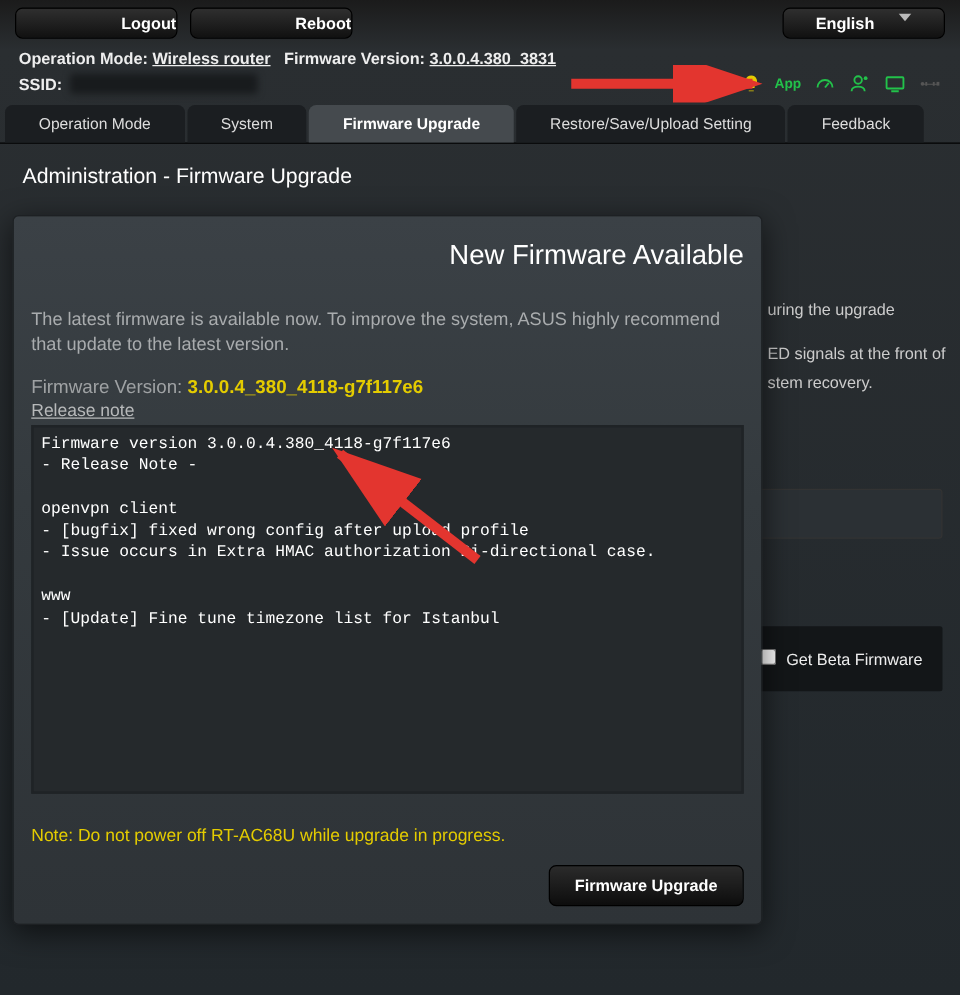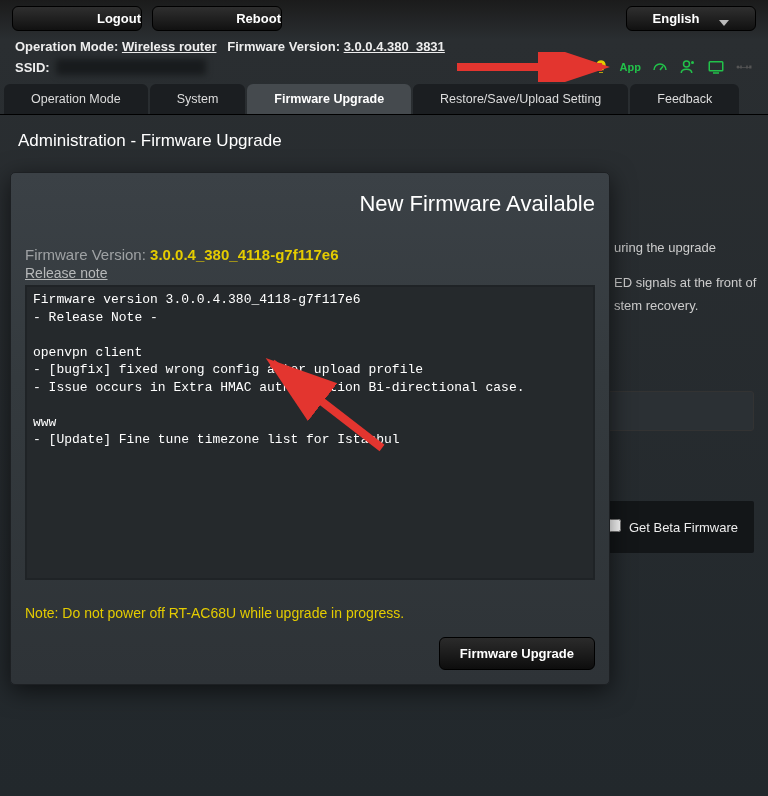--- a/index.html
+++ b/index.html
@@ -39,21 +39,21 @@
       background: linear-gradient(#2f2f2f,#111);
       border: 1px solid #000;
       color: #fff;
       font-size: 13px;
       font-weight: bold;
       padding: 4px 10px;
       width: 130px;
       border-radius: 6px;
       display: flex;
       justify-content: center;
-      align-items: flex-end;
+      align-items: flex-start;
       gap: 20px;
       cursor: pointer;
     }
     .lang-btn .caret {
       width: 0; height: 0;
       border-left: 5px solid transparent;
       border-right: 5px solid transparent;
       border-top: 6px solid #bbb;
     }
 
@@ -314,20 +314,21 @@
   <div class="beta-row">
     <label>
       <input type="checkbox" style="">
       <span>Get Beta Firmware</span>
     </label>
   </div>
 </div>
 
 <div class="modal">
   <div class="modal-title">New Firmware Available</div>
+  <div class="modal-desc">The latest firmware is available now. To improve the system, ASUS highly recommend that update to the latest version.</div>
   <div class="fw-line">
     <span>Firmware Version:</span>
     <b>3.0.0.4_380_4118-g7f117e6</b>
   </div>
   <span class="release-link">Release note</span>
   <textarea class="notes" readonly="" style="">Firmware version 3.0.0.4.380_4118-g7f117e6
 - Release Note -
 
 openvpn client
 - [bugfix] fixed wrong config after upload profile

